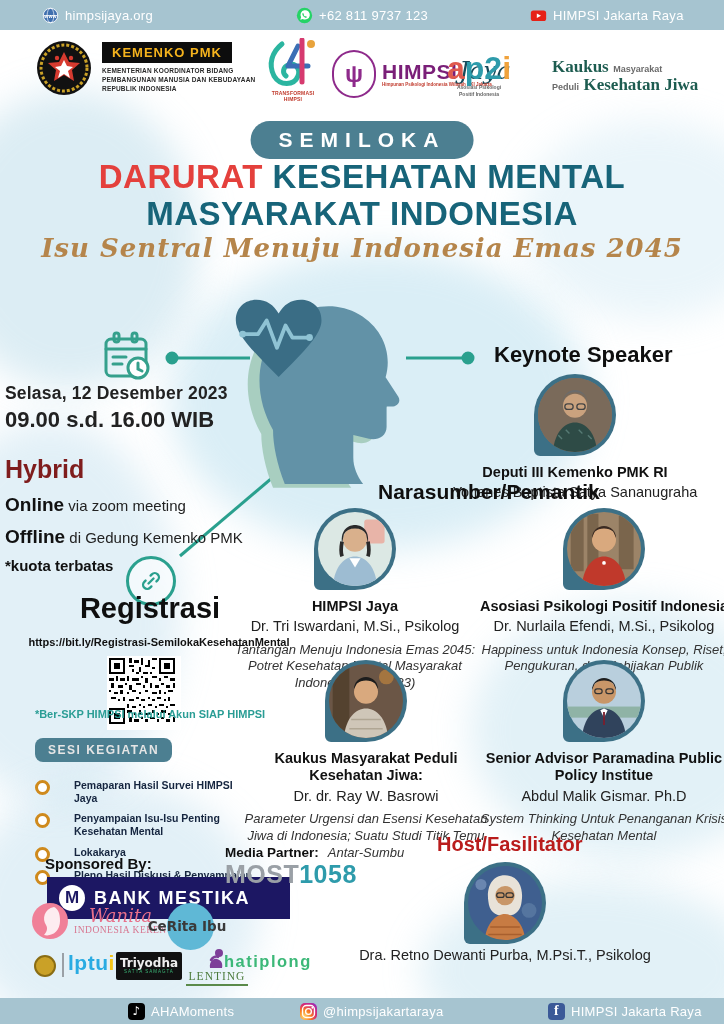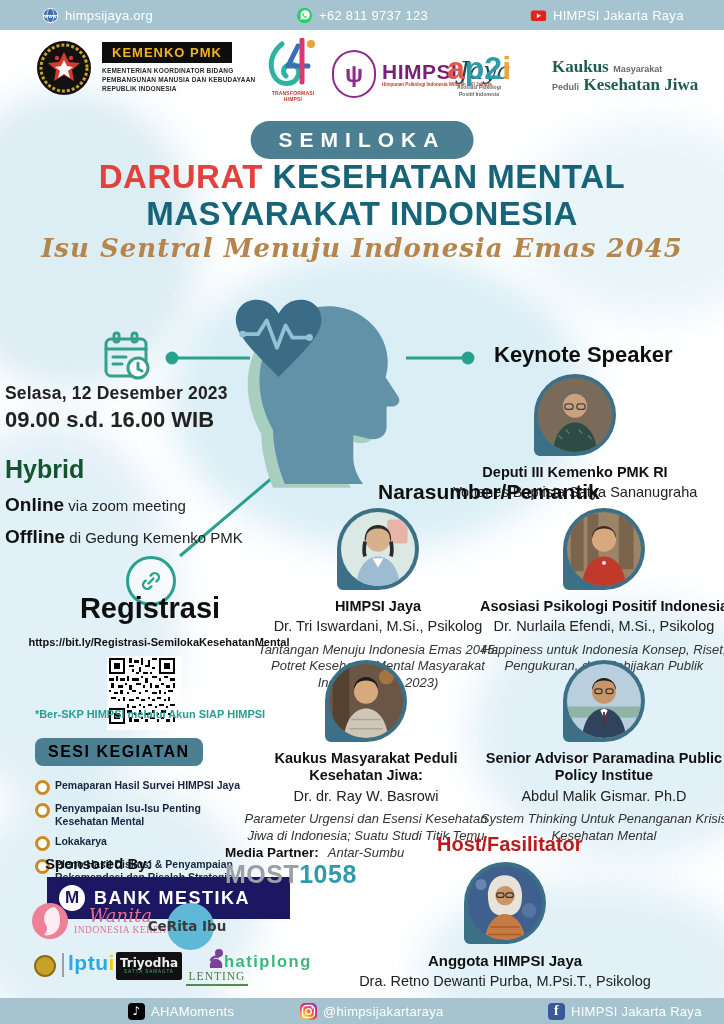--- a/index.html
+++ b/index.html
@@ -48,21 +48,21 @@
   .title{top:159px;left:0;width:724px;text-align:center;font-weight:800;font-size:33px;line-height:1.12;letter-spacing:.5px;}
   .title .red{color:#e4403c;}
   .title .teal{color:#176479;}
   .subtitle{top:233px;left:0;width:724px;text-align:center;font-family:"DejaVu Serif",serif;
     font-style:italic;font-weight:bold;font-size:26px;color:#b5854b;letter-spacing:1px;}
 
   
   .event{left:5px;top:383px;width:330px;text-align:left;color:#222;}
   .ev-date{font-size:17.5px;font-weight:700;letter-spacing:.2px;}
   .ev-time{font-size:22px;font-weight:700;margin-top:3px;}
-  .ev-hybrid{font-size:25px;font-weight:800;margin-top:22px;color:#14532d;}
+  .ev-hybrid{font-size:25px;font-weight:800;margin-top:22px;color:#7f1d1d;}
   .ev-line{margin-top:10px;font-size:15px;color:#222;}
   .ev-line b{font-size:19px;font-weight:800;color:#111;}
   .ev-quota{margin-top:9px;font-size:15px;font-weight:800;color:#111;}
 
   
   .h-keynote{left:494px;top:342px;font-size:22px;font-weight:800;color:#0f0f0f;}
   .h-nara{left:378px;top:480px;font-size:21px;font-weight:800;color:#0f0f0f;}
   .h-host{left:437px;top:833px;font-size:20px;font-weight:800;color:#b91c1c;}
 
   
@@ -77,24 +77,24 @@
 
   
   .reg-icon{left:126px;top:556px;width:44px;height:44px;border:3px solid #2aa08e;border-radius:50%;
     display:flex;align-items:center;justify-content:center;background:rgba(255,255,255,.6);}
   .reg-title{left:18px;top:592px;width:264px;text-align:center;font-size:29px;font-weight:800;color:#0f0f0f;}
   .reg-url{left:0px;top:636px;width:318px;text-align:center;font-size:11px;font-weight:700;color:#111;}
   .qr{left:107px;top:656px;width:70px;height:70px;background:#fff;padding:2px;}
   .reg-note{left:0;top:708px;width:300px;text-align:center;font-size:11px;font-weight:800;color:#2a9d95;}
 
   
-  .sesi-badge{left:35px;top:738px;background:#4c7f91;color:#000000;border-radius:8px;
-    padding:5px 13px;font-size:16px;font-weight:800;letter-spacing:1.5px;}
+  .sesi-badge{left:35px;top:738px;background:#4c7f91;color:#e5e5e5;border-radius:8px;
+    padding:5px 13px;font-size:12px;font-weight:800;letter-spacing:1.5px;}
   .sesi-list{left:35px;top:779px;width:218px;}
-  .sesi-item{display:flex;gap:5px;margin-bottom:7px;align-items:flex-start;}
+  .sesi-item{display:flex;gap:24px;margin-bottom:7px;align-items:flex-start;}
   .bullet{width:9px;height:9px;border:3px solid #cf8a1d;border-radius:50%;flex:0 0 auto;margin-top:1px;background:#fff;}
   .sesi-item span{font-size:10.5px;font-weight:700;color:#15253f;line-height:1.25;}
 
   
   .sp-heading{left:45px;top:855px;font-size:15px;font-weight:800;color:#0f0f0f;}
   .bank{left:47px;top:877px;width:243px;height:42px;background:#1c1763;display:flex;align-items:center;gap:9px;padding-left:12px;box-sizing:border-box;}
   .bm-circle{width:26px;height:26px;border-radius:50%;background:#fff;color:#1c1763;font-weight:800;font-size:17px;display:flex;align-items:center;justify-content:center;}
   .bm-text{color:#fff;font-weight:800;font-size:18px;letter-spacing:1.5px;}
   .wanita{left:30px;top:901px;display:flex;align-items:center;gap:4px;}
   .w-text{text-align:center;}
@@ -266,20 +266,21 @@
       <polyline points="36,33 36,39 40,41"></polyline>
     </svg>
   </div>
 
   <div class="abs event">
     <div class="ev-date">Selasa, 12 Desember 2023</div>
     <div class="ev-time">09.00 s.d. 16.00 WIB</div>
     <div class="ev-hybrid">Hybrid</div>
     <div class="ev-line"><b>Online</b><span> via zoom meeting</span></div>
     <div class="ev-line"><b>Offline</b><span> di Gedung Kemenko PMK</span></div>
+    <div class="ev-quota">*kuota terbatas</div>
   </div>
 
   <div class="abs h-keynote">Keynote Speaker</div>
   <div class="abs card" style="left:420px;top:374px;width:310px;">
     <div class="avatar">
       <svg viewBox="0 0 80 80">
           <rect width="80" height="80" fill="#8a7464"></rect>
           <path d="M0,0h80v80h-80z" fill="#7a6a5a"></path>
           <circle cx="40" cy="30" r="13" fill="#caa27e"></circle>
           <path d="M27,26 a13,13 0 0 1 26,0 l-2,-6 a13,10 0 0 0 -22,0 Z" fill="#6b6b6b"></path>
@@ -288,21 +289,21 @@
           <path d="M16,80 C18,58 29,48 40,48 C51,48 62,58 64,80 Z" fill="#2e4b46"></path>
           <path d="M22,62 l4,4 M30,56 l4,4 M44,56 l4,4 M54,62 l4,4" stroke="#567a74" stroke-width="1.5"></path>
         </svg>
     </div>
     <div class="org">Deputi III Kemenko PMK RI</div>
     <div class="name">Yohanes Baptista Satya Sananugraha</div>
   </div>
 
   <div class="abs h-nara">Narasumber/Pemantik</div>
 
-  <div class="abs card" style="left:252px;top:508px;width:252px;">
+  <div class="abs card" style="left:229px;top:508px;width:252px;">
     <div class="avatar">
       <svg viewBox="0 0 80 80">
           <rect width="80" height="80" fill="#dce8e4"></rect>
           <rect x="50" y="8" width="22" height="26" rx="3" fill="#e8b4a8"></rect>
           <circle cx="40" cy="30" r="13" fill="#d9b08c"></circle>
           <path d="M26,34 C24,18 34,14 40,14 C46,14 56,18 54,34 L52,24 a13,10 0 0 0 -24,0 Z" fill="#2a2a2a"></path>
           <path d="M26,32 q-2,10 0,16 M54,32 q2,10 0,16" stroke="#2a2a2a" stroke-width="4"></path>
           <path d="M16,80 C18,58 29,48 40,48 C51,48 62,58 64,80 Z" fill="#9dbcd2"></path>
           <path d="M34,50 L40,60 L46,50" fill="#fff"></path>
         </svg>
@@ -452,21 +453,20 @@
           <circle cx="14" cy="20" r="6" fill="#6a86b0"></circle>
           <circle cx="66" cy="48" r="8" fill="#55759f"></circle>
           <path d="M40,10 C24,10 20,26 22,38 C23,48 28,54 40,54 C52,54 57,48 58,38 C60,26 56,10 40,10 Z" fill="#e8e2d8"></path>
           <circle cx="40" cy="32" r="10.5" fill="#c89668"></circle>
           <rect x="31" y="29" width="8" height="5" rx="2.5" fill="none" stroke="#333" stroke-width="1.3"></rect>
           <rect x="41" y="29" width="8" height="5" rx="2.5" fill="none" stroke="#333" stroke-width="1.3"></rect>
           <path d="M18,80 C20,62 30,52 40,52 C50,52 60,62 62,80 Z" fill="#c77b43"></path>
           <path d="M24,66 h32 M22,74 h36" stroke="#a85f2e" stroke-width="1.6"></path>
         </svg>
     </div>
-    <div class="org" style="font-size:15px;">Anggota HIMPSI Jaya</div>
     <div class="name">Dra. Retno Dewanti Purba, M.Psi.T., Psikolog</div>
   </div>
 
   <div class="bar bottombar">
     <div class="bar-item" style="left:128px;">
       <span class="icon16" style="background:#000;border-radius:4px;color:#fff;font-family:'DejaVu Sans',sans-serif;font-size:12px;">
           <span>♪</span>
         </span>
       <span>AHAMoments</span>
     </div>

